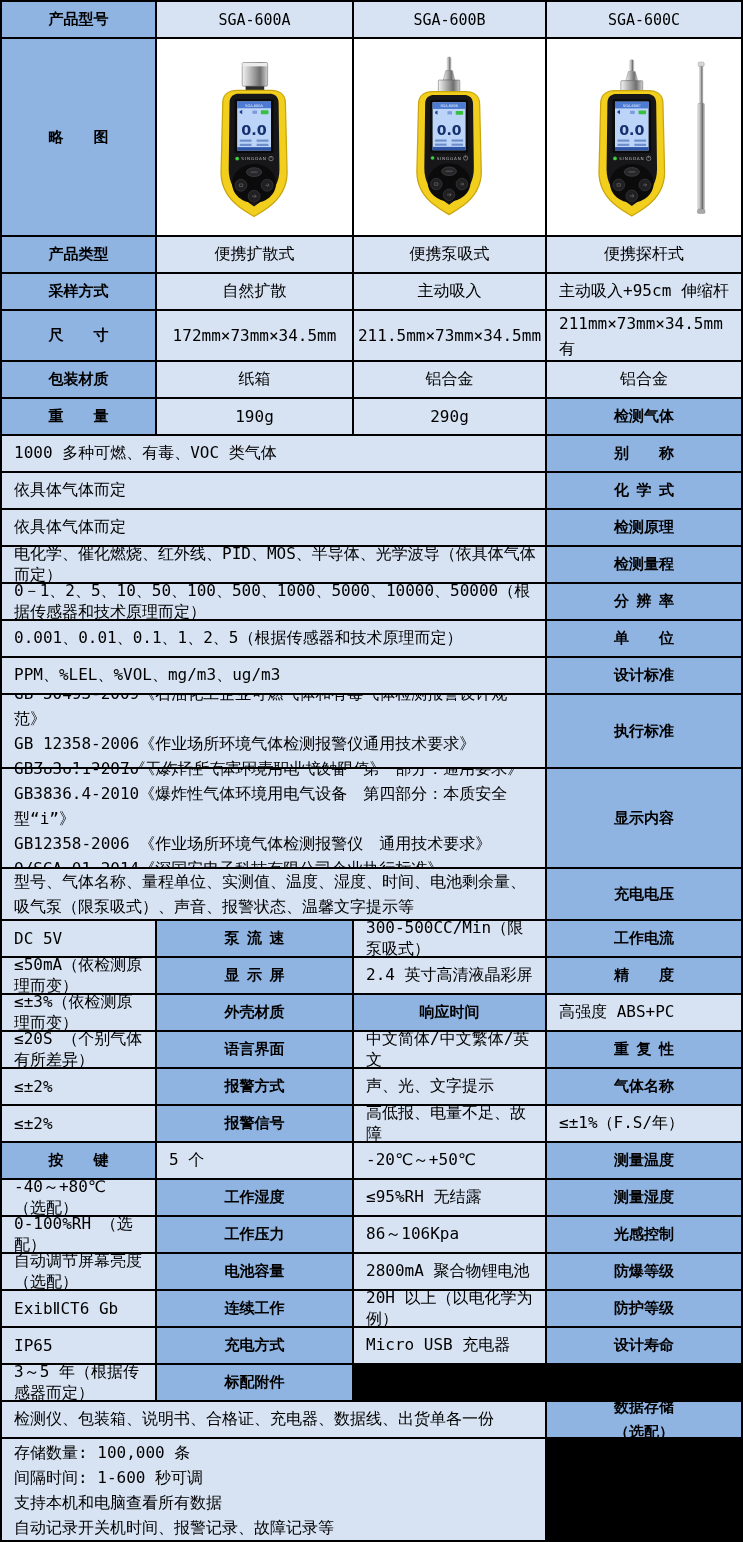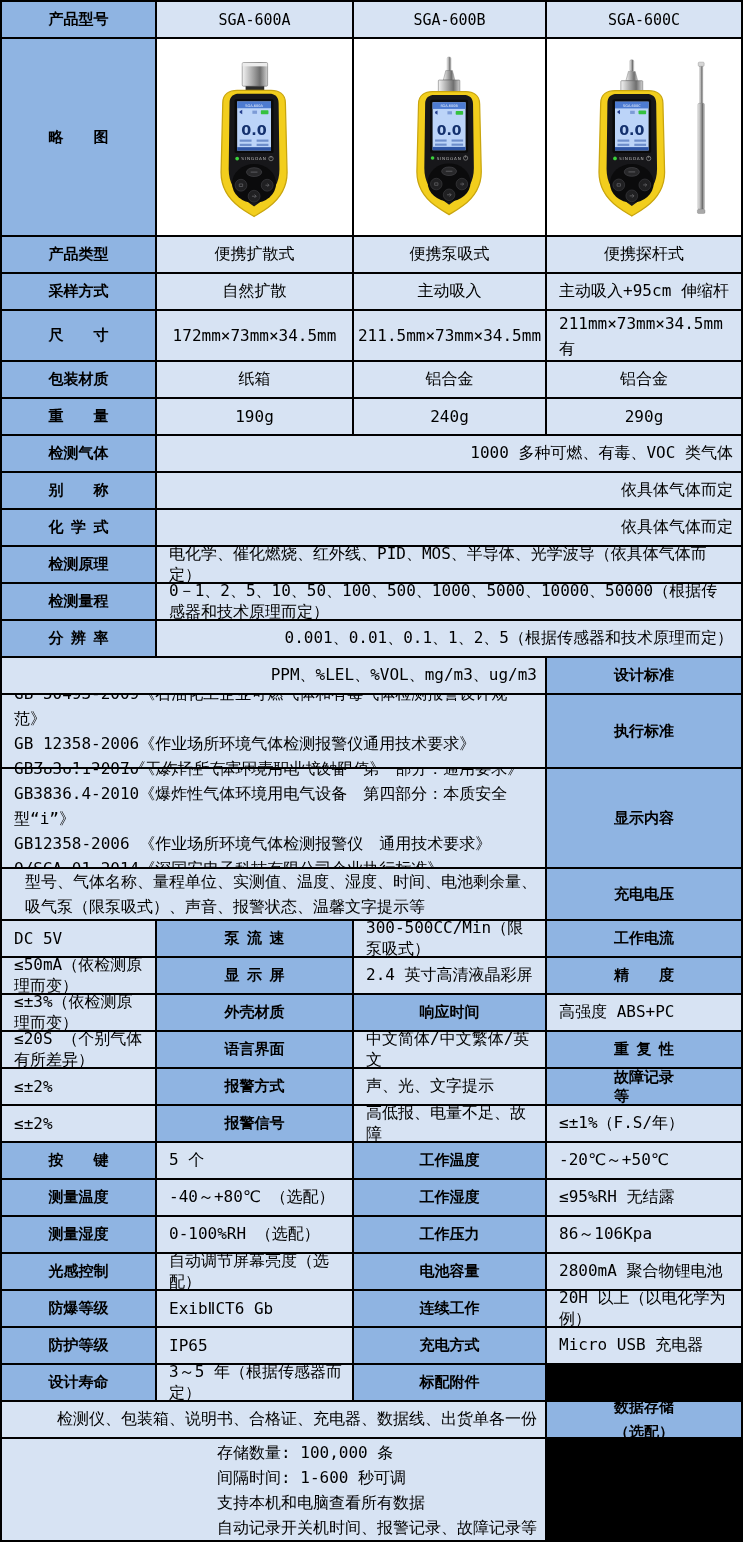--- a/index.html
+++ b/index.html
@@ -12,21 +12,21 @@
     gap:2px;background:#000;border:2px solid #000;
   }
   .cell{display:flex;align-items:center;overflow:hidden;}
   .l{background:#8FB4E2;justify-content:center;font-weight:bold;font-size:15px;text-align:center;}
   .jl{display:block;width:4em;text-align:center;text-align-last:justify;font-family:Liberation Mono, monospace;}
   .v{background:#D7E3F3;font-size:16px;padding:0 8px 0 12px;font-family:"DejaVu Sans Mono","DejaVu Sans",sans-serif;}
   .c{justify-content:center;padding:0 4px;text-align:center;}
   .hd{font-size:15px;}
   .img{background:#FFFFFF;justify-content:center;padding:15px;}
   .ml{white-space:pre-line;line-height:25px;}
-  .sp3{grid-column:span 3;justify-content:flex-end;}
+  .sp3{grid-column:span 3;}
   svg{display:block;}
 </style>
 </head>
 <body>
 
 <div id="tbl">
 
   <div class="cell l">
       <span>产品型号</span>
     </div>
@@ -259,23 +259,20 @@
       <span>铝合金</span>
     </div>
 
   <div class="cell l">
       <span class="jl">重量</span>
     </div>
   <div class="cell v c">
       <span>190g</span>
     </div>
   <div class="cell v c">
-      <span>240g</span>
-    </div>
-  <div class="cell v c">
       <span>290g</span>
     </div>
 
   <div class="cell l">
       <span class="jl">检测气体</span>
     </div>
   <div class="cell v sp3">
       <span>1000 多种可燃、有毒、VOC 类气体</span>
     </div>
 
@@ -307,20 +304,23 @@
       <span>0－1、2、5、10、50、100、500、1000、5000、10000、50000（根据传感器和技术原理而定）</span>
     </div>
 
   <div class="cell l">
       <span class="jl">分辨率</span>
     </div>
   <div class="cell v sp3">
       <span>0.001、0.01、0.1、1、2、5（根据传感器和技术原理而定）</span>
     </div>
 
+  <div class="cell l">
+      <span class="jl">单位</span>
+    </div>
   <div class="cell v sp3">
       <span>PPM、%LEL、%VOL、mg/m3、ug/m3</span>
     </div>
 
   <div class="cell l">
       <span class="jl">设计标准</span>
     </div>
   <div class="cell v sp3 ml"><span class="ml">GB 50493-2009《石油化工企业可燃气体和有毒气体检测报警设计规范》
 GB 12358-2006《作业场所环境气体检测报警仪通用技术要求》
 GBZ 2.1-2007《工作场所有害因素职业接触限值》</span></div>
@@ -398,21 +398,21 @@
       <span>≤±2%</span>
     </div>
   <div class="cell l">
       <span class="jl">报警方式</span>
     </div>
   <div class="cell v">
       <span>声、光、文字提示</span>
     </div>
 
   <div class="cell l">
-      <span class="jl">故障记录等</span>
+      <span class="jl">气体名称</span>
     </div>
   <div class="cell v">
       <span>≤±2%</span>
     </div>
   <div class="cell l">
       <span class="jl">报警信号</span>
     </div>
   <div class="cell v">
       <span>高低报、电量不足、故障</span>
     </div>
@@ -420,23 +420,20 @@
   <div class="cell v">
       <span>≤±1%（F.S/年）</span>
     </div>
   <div class="cell l">
       <span class="jl">按键</span>
     </div>
   <div class="cell v">
       <span>5 个</span>
     </div>
 
-  <div class="cell l">
-      <span class="jl">工作温度</span>
-    </div>
   <div class="cell v">
       <span>-20℃～+50℃</span>
     </div>
   <div class="cell l">
       <span class="jl">测量温度</span>
     </div>
   <div class="cell v">
       <span>-40～+80℃ （选配）</span>
     </div>
 

